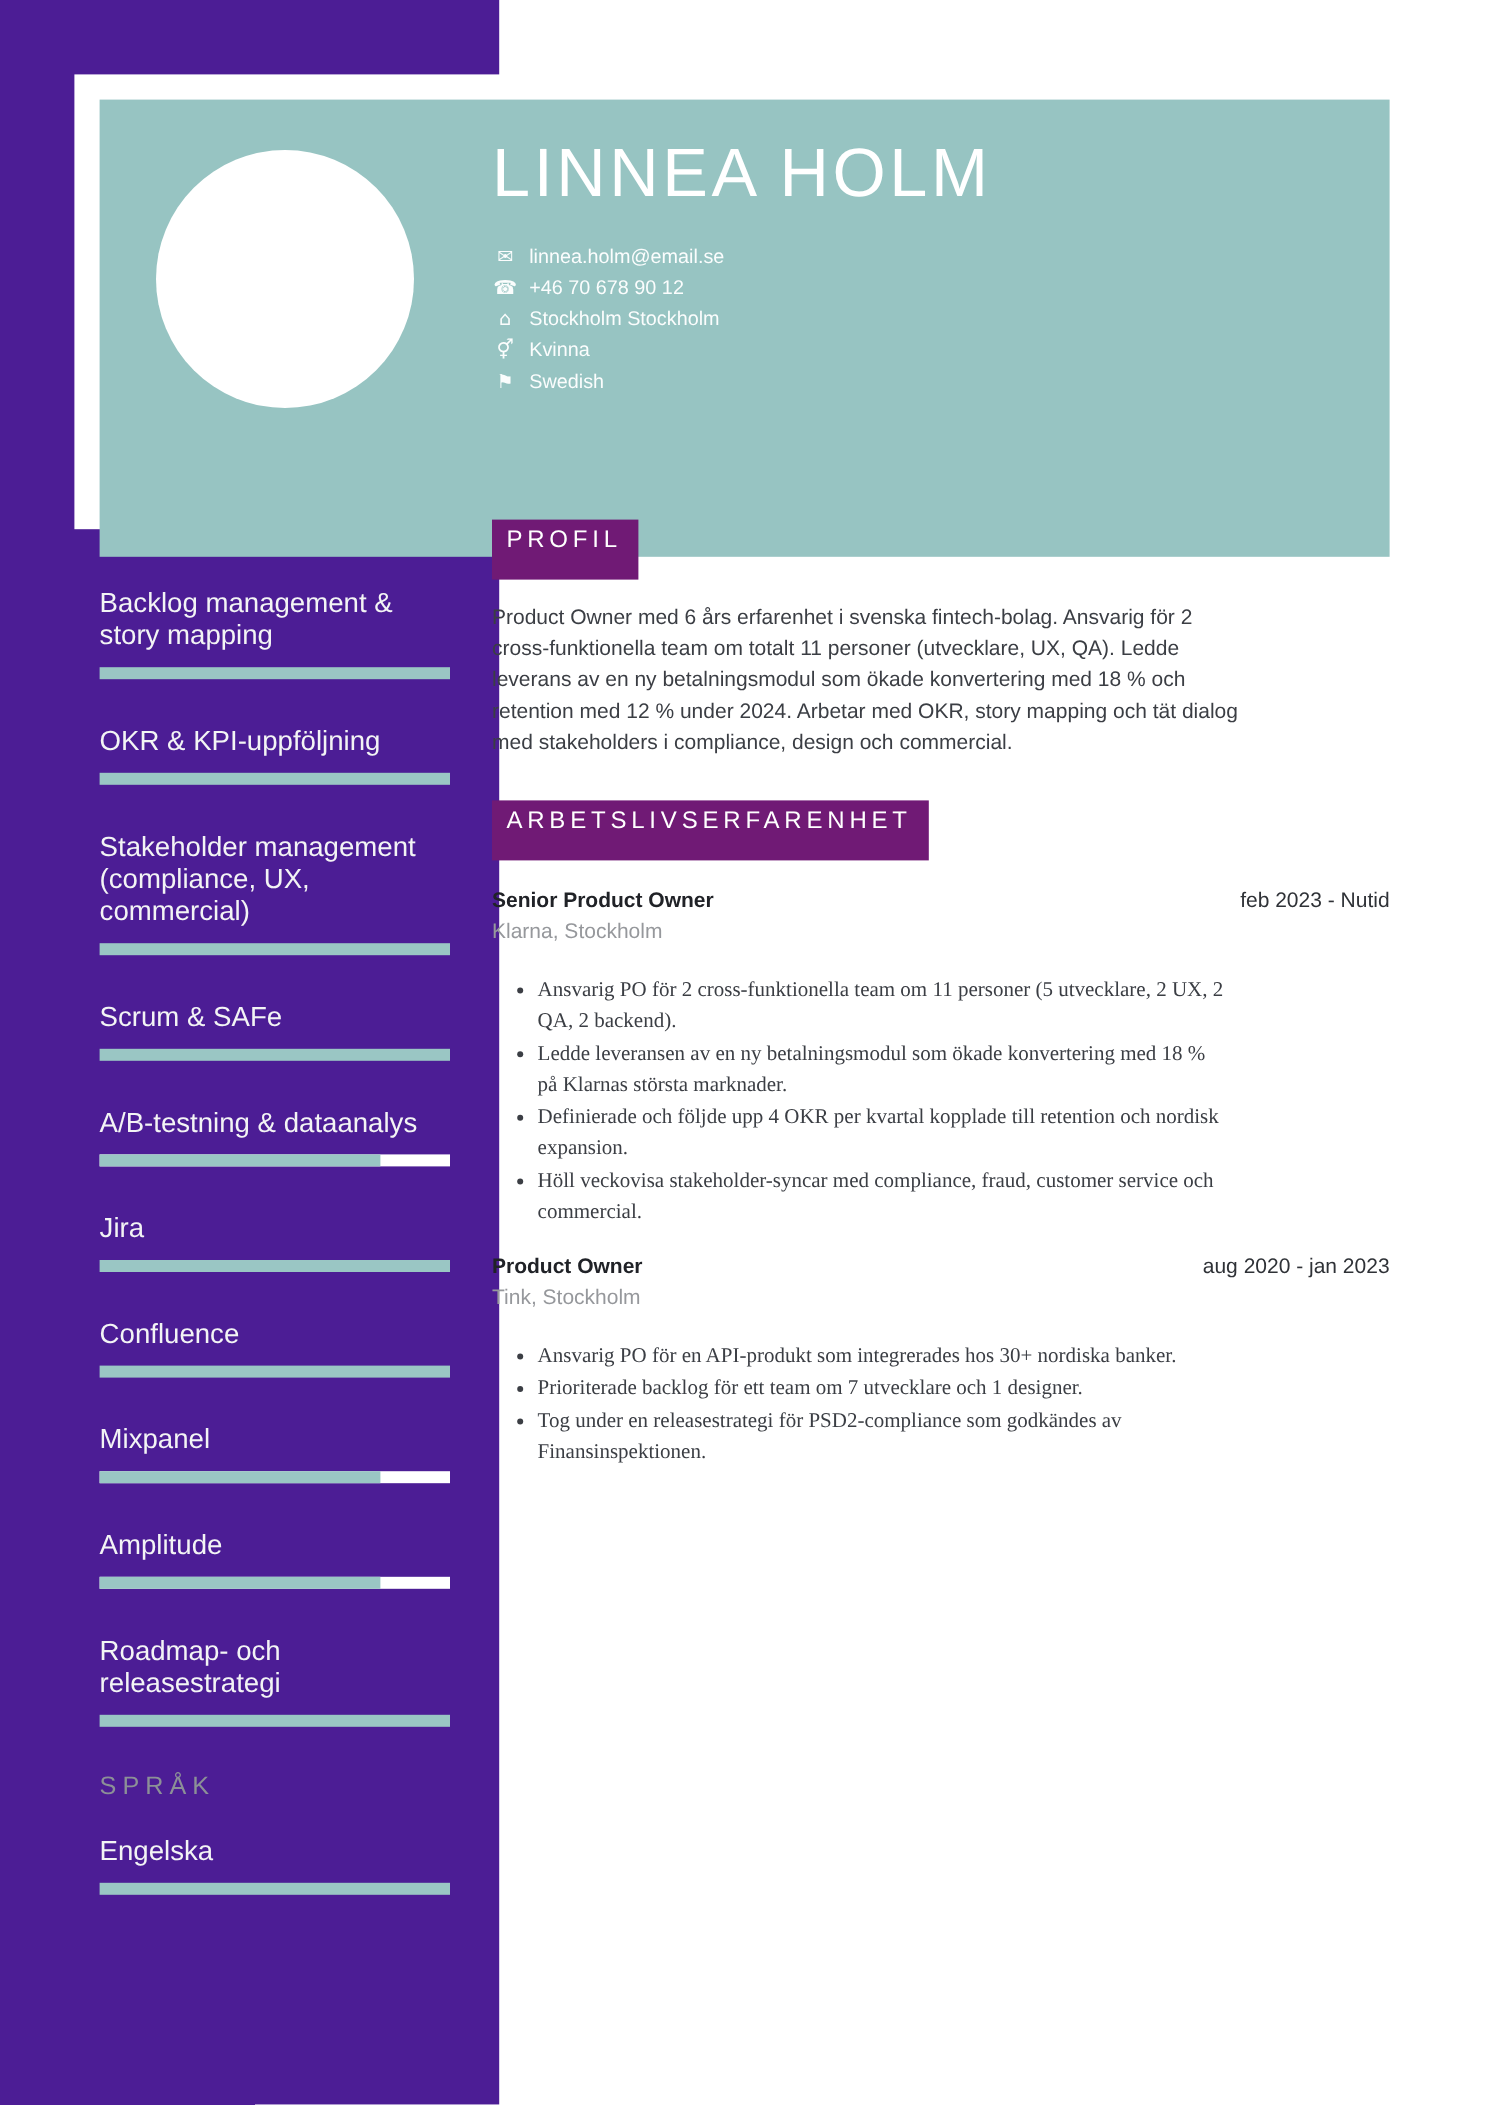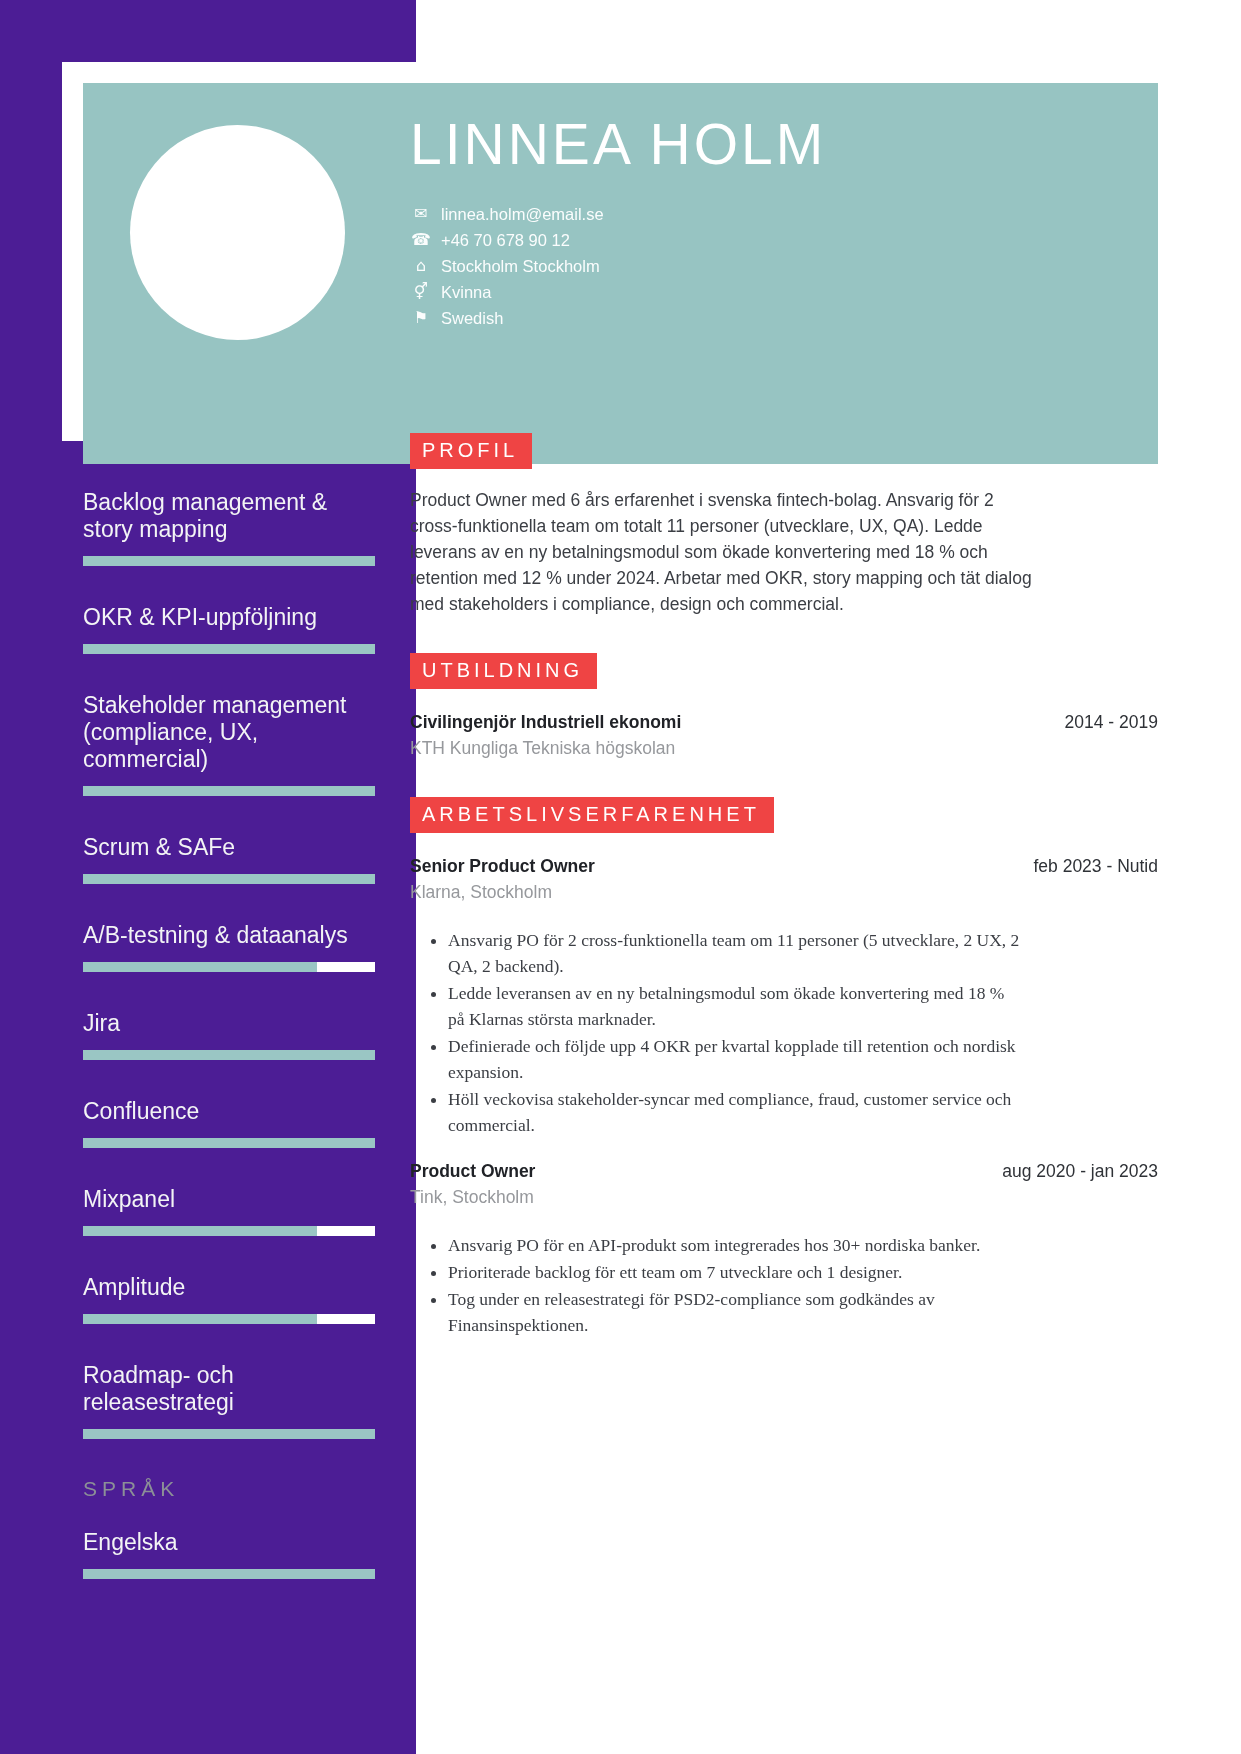--- a/index.html
+++ b/index.html
@@ -56,23 +56,23 @@
   .ci-icon{
     width:22px;margin-right:9px;text-align:center;
     font-family:"DejaVu Sans",sans-serif;font-size:16px;
   }
   
   .main{
     position:absolute;left:410px;top:433px;width:748px;
     color:#3b3e44;font-size:17.5px;line-height:26px;
   }
   .badge{
-    display:inline-block;background:#ef4444;color:#ffffff;
+    display:inline-block;background:#701a75;color:#ffffff;
     font-size:20px;letter-spacing:4px;font-weight:400;
-    padding:4px 14px 6px 12px;
+    padding:4px 14px 20px 12px;
   }
   .section{margin-top:36px;}
   .section:first-child{margin-top:0;}
   .profile-text{margin:18px 0 0 0;max-width:632px;}
   .entry{margin-top:20px;}
   .entry-head{display:flex;justify-content:space-between;align-items:baseline;}
   .entry-title{font-weight:700;color:#202227;}
   .entry-period{color:#2f3237;}
   .entry-sub{color:#96989c;}
   ul.bullets{
@@ -194,30 +194,20 @@
     </div>
   </div>
 
   <div class="main">
 
     <div class="section">
       <span class="badge">PROFIL</span>
       <p class="profile-text">Product Owner med 6 års erfarenhet i svenska fintech-bolag. Ansvarig för 2 cross-funktionella team om totalt 11 personer (utvecklare, UX, QA). Ledde leverans av en ny betalningsmodul som ökade konvertering med 18 % och retention med 12 % under 2024. Arbetar med OKR, story mapping och tät dialog med stakeholders i compliance, design och commercial.</p>
     </div>
 
-    <div class="section">
-      <span class="badge">UTBILDNING</span>
-      <div class="entry">
-        <div class="entry-head">
-          <span class="entry-title">Civilingenjör Industriell ekonomi</span>
-          <span class="entry-period">2014 - 2019</span>
-        </div>
-        <div class="entry-sub">KTH Kungliga Tekniska högskolan</div>
-      </div>
-    </div>
 
     <div class="section">
       <span class="badge">ARBETSLIVSERFARENHET</span>
 
       <div class="entry">
         <div class="entry-head">
           <span class="entry-title">Senior Product Owner</span>
           <span class="entry-period">feb 2023 - Nutid</span>
         </div>
         <div class="entry-sub">Klarna, Stockholm</div>

